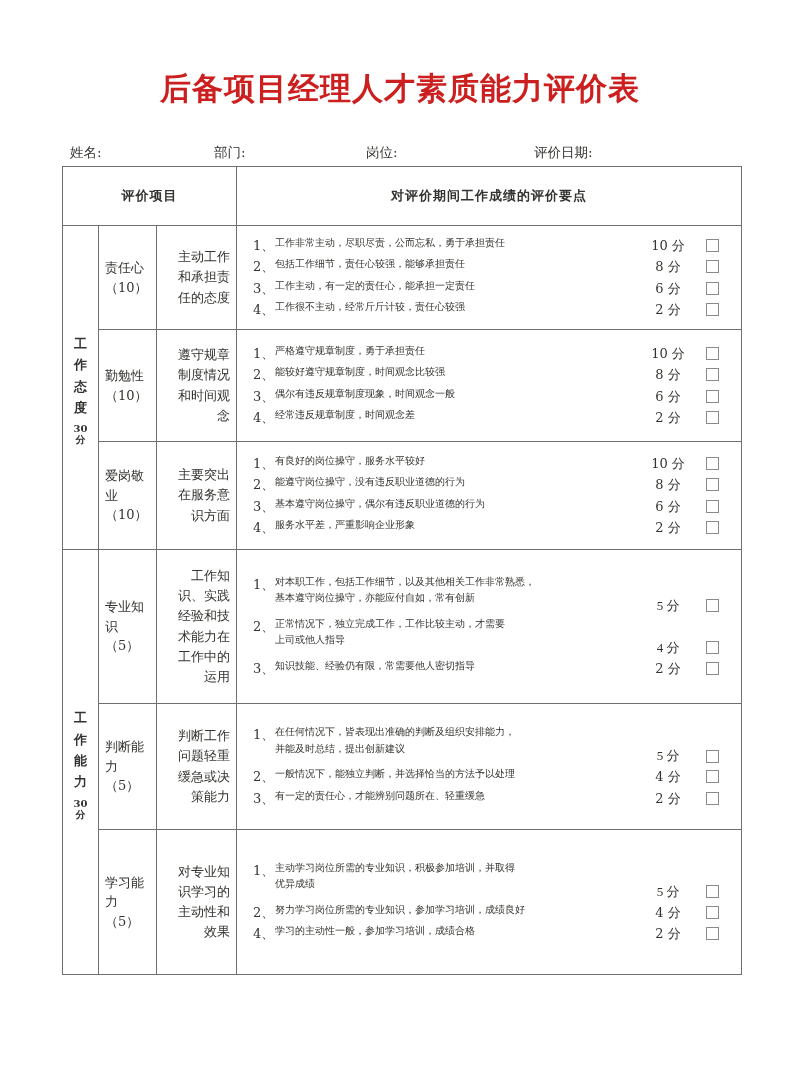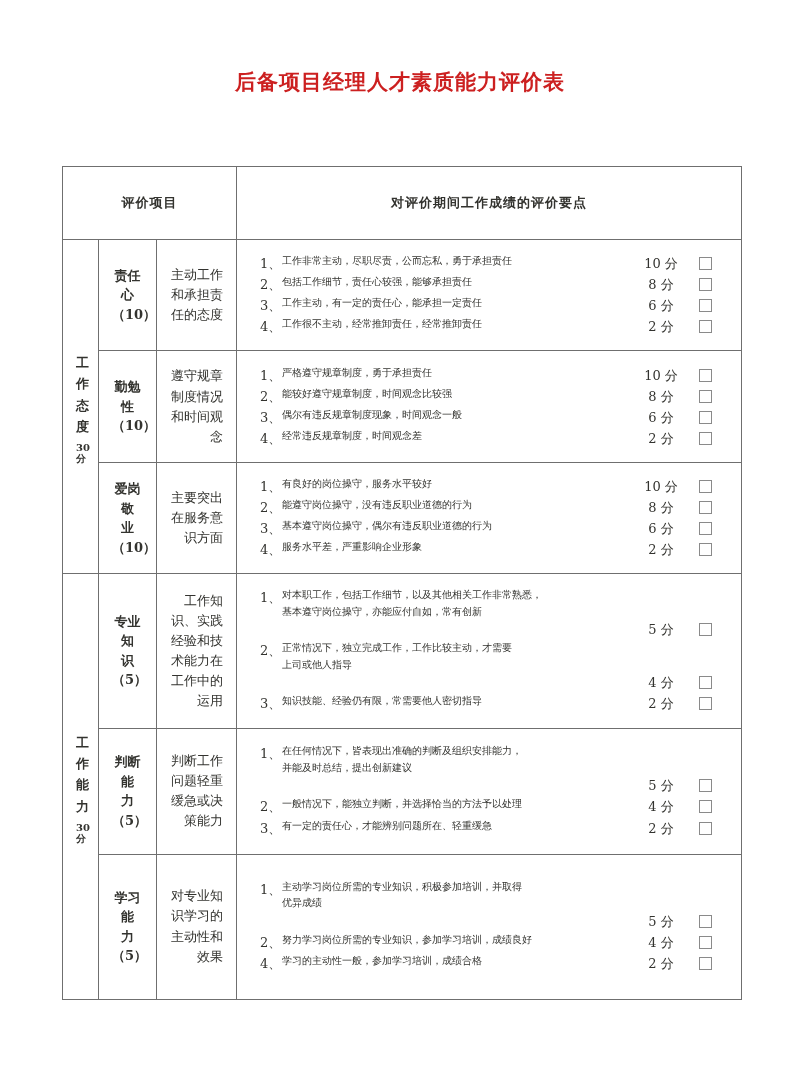--- a/index.html
+++ b/index.html
@@ -23,21 +23,21 @@
     box-sizing: border-box;
   }
 
   
   .title {
     position: absolute;
     top: 68px;
     left: 0;
     width: 800px;
     text-align: center;
-    font-size: 21px;
+    font-size: 31px;
     font-weight: bold;
     letter-spacing: 1px;
     color: #cc2020;
     font-family: "DejaVu Serif", "Liberation Serif", serif;
     white-space: nowrap;
   }
 
   
   .info-row {
     position: absolute;
@@ -63,21 +63,21 @@
     position: absolute;
     top: 166px;
     left: 62px;
     width: 679px;
     border-collapse: collapse;
     table-layout: fixed;
     background: #fff;
   }
   .tbl td {
     border: 1px solid #6f6f6f;
-    padding: 13px;
+    padding: 6px;
     vertical-align: middle;
     font-size: 13px;
     color: #33332f;
   }
 
   
   col.c-group { width: 36px; }
   col.c-item  { width: 58px; }
   col.c-desc  { width: 80px; }
   col.c-body  { width: 505px; }
@@ -111,25 +111,24 @@
     display: block;
     font-size: 10px;
     font-weight: bold;
     margin-top: 8px;
     line-height: 1.1;
   }
   .group-cell .gscore span { display: block; }
 
   
   .item-cell {
-    text-align: center;
+    text-align: left;
     font-size: 13px;
     line-height: 1.5;
     padding: 4px 3px;
-    font-weight: bold;
   }
   
   .desc-cell {
     text-align: right;
     font-size: 13px;
     line-height: 1.55;
     padding: 4px 4px;
   }
 
   
@@ -176,29 +175,35 @@
     width: 11px;
     height: 11px;
     border: 1px solid #8a8a8a;
     background: #fff;
     vertical-align: middle;
     position: relative;
     top: -1px;
   }
   
   .score-on-line { align-self: flex-start; }
-  .pad-1 { margin-top: 32px; }
+  .pad-1 { margin-top: 21px; font-family: Liberation Serif, serif; }
 </style>
 </head>
 <body>
 
 <div class="page">
 
   <div class="title">后备项目经理人才素质能力评价表</div>
 
+  <div class="info-row">
+    <span class="info-name">姓名:</span>
+    <span class="info-dept">部门:</span>
+    <span class="info-post">岗位:</span>
+    <span class="info-date">评价日期:</span>
+  </div>
 
   <table class="tbl">
     <colgroup>
       <col class="c-group">
         <col class="c-item">
         <col class="c-desc">
         <col class="c-body">
     </colgroup>
     <tbody id="tbody-target">
       <tr>
@@ -249,21 +254,21 @@
                 <div class="crit-num">3、</div>
                 <div class="crit-text">
                   <span class="ln">工作主动，有一定的责任心，能承担一定责任</span>
                 </div>
                 <div class="crit-score score-on-line">6 分</div>
                 <div class="crit-box score-on-line"><span class="cb"></span></div>
               </div>
               <div class="crit-row">
                 <div class="crit-num">4、</div>
                 <div class="crit-text">
-                  <span class="ln">工作很不主动，经常推卸责任，经常推卸责任</span>
+                  <span class="ln">工作很不主动，经常斤斤计较，责任心较强</span>
                 </div>
                 <div class="crit-score score-on-line">2 分</div>
                 <div class="crit-box score-on-line"><span class="cb"></span></div>
               </div>
             </div>
           </td>
         </tr>
         <tr style="height: 112px;">
           <td class="item-cell">
             <div>勤勉性</div>

